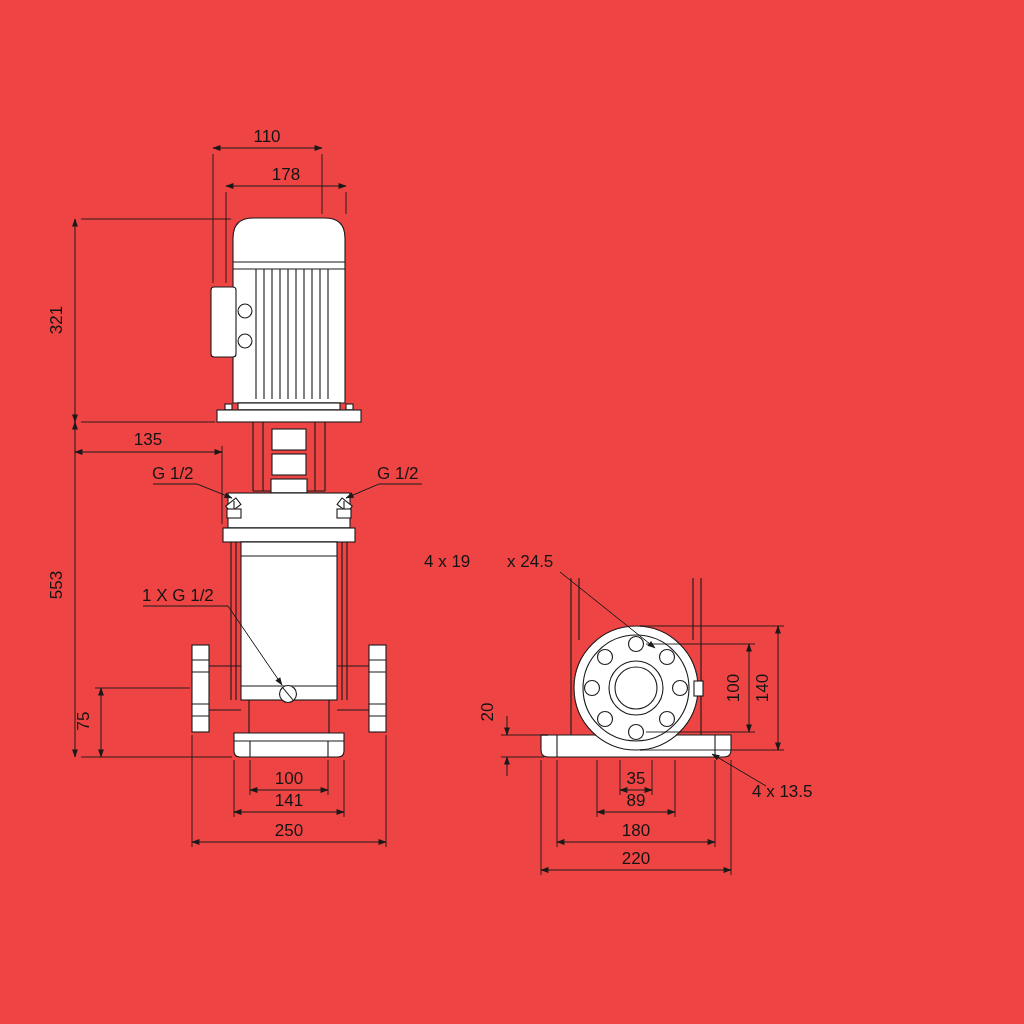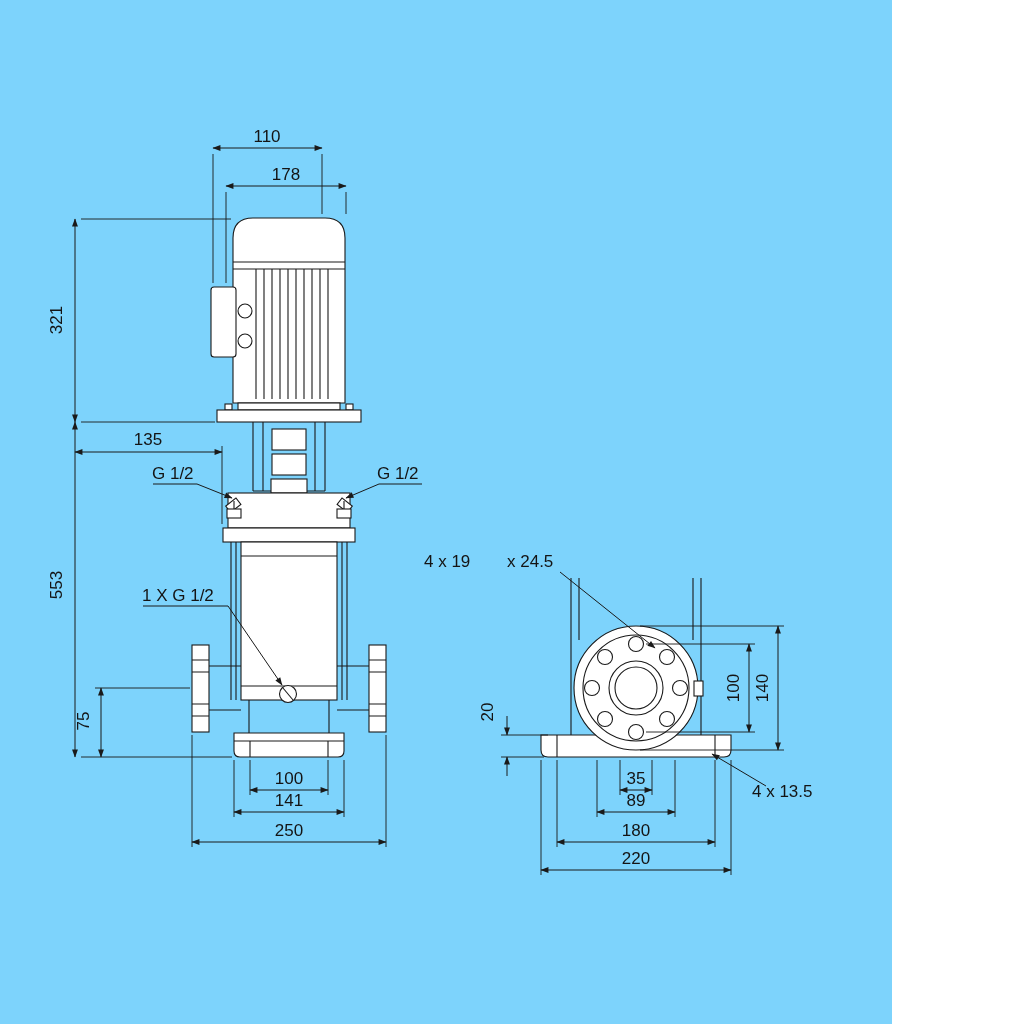--- a/index.html
+++ b/index.html
@@ -1,16 +1,16 @@
 <!DOCTYPE html>
 <html><head>
 <meta charset="utf-8">
 <style>
   html,body{margin:0;padding:0;background:#ffffff}
-  .frame{width:892px;height:1024px;background:#7dd3fc;position:relative;overflow:hidden}
+  .frame{width:1024px;height:1024px;background:#ef4444;position:relative;overflow:hidden}
   svg{display:block}
   text{font-family:"Liberation Sans","DejaVu Sans",sans-serif;font-size:17px;fill:#141414}
   .s{stroke:#1a1a1a;stroke-width:1.1;fill:none;stroke-linecap:butt;stroke-linejoin:miter}
   .sf{stroke:#1a1a1a;stroke-width:1.1;fill:#ffffff}
   .dim{stroke:#1a1a1a;stroke-width:1;fill:none}
   .ext{stroke:#1a1a1a;stroke-width:0.9;fill:none}
 </style>
 </head>
 <body>
 

